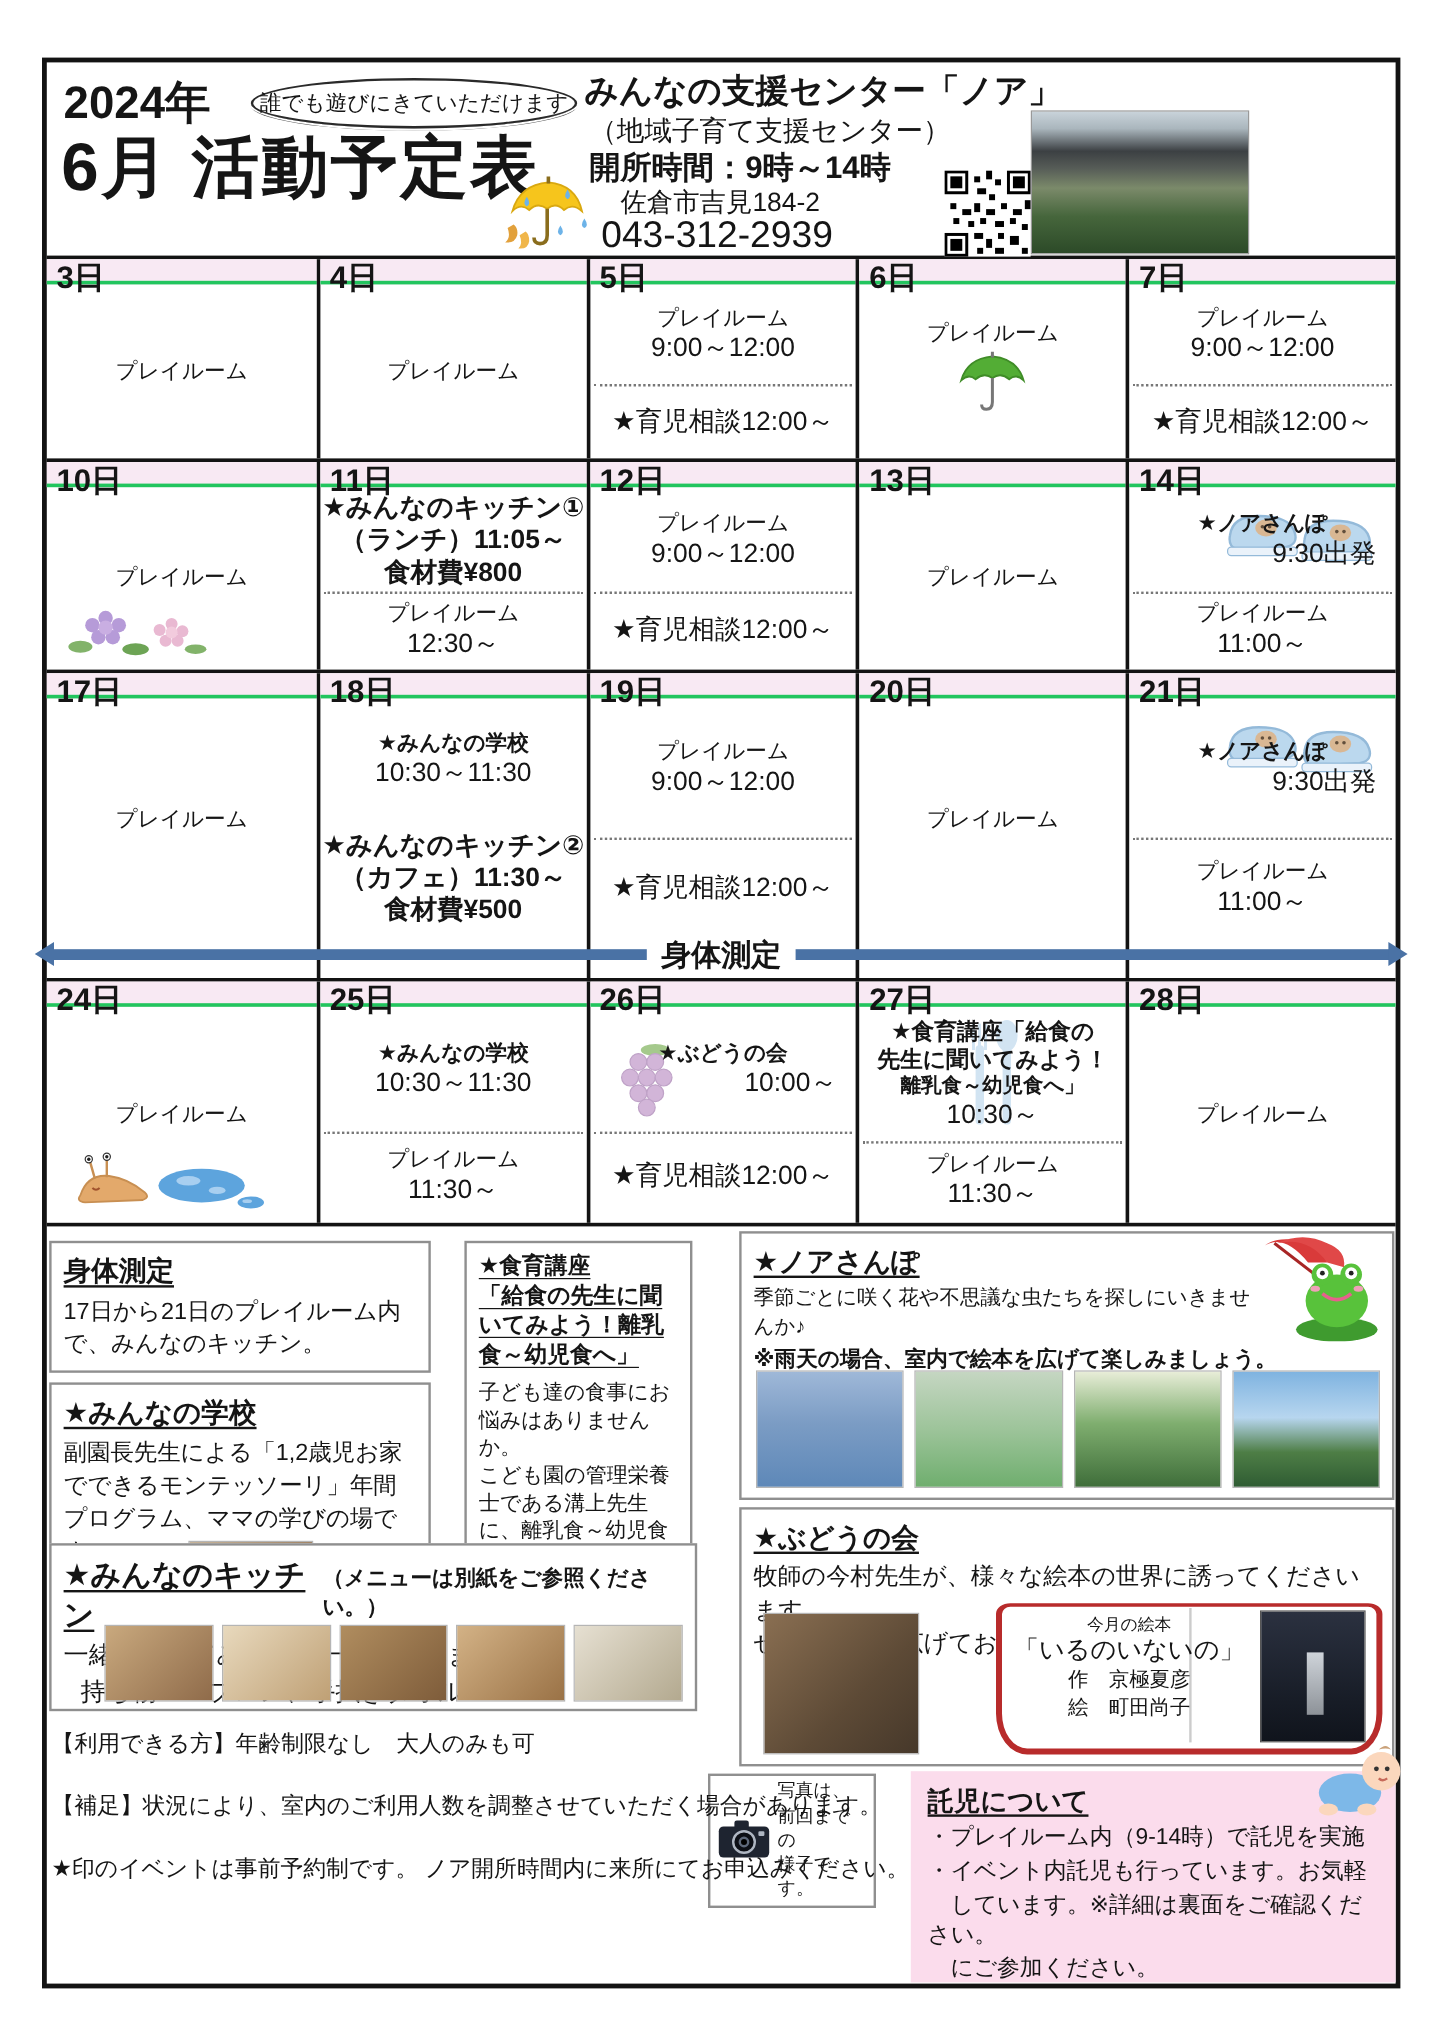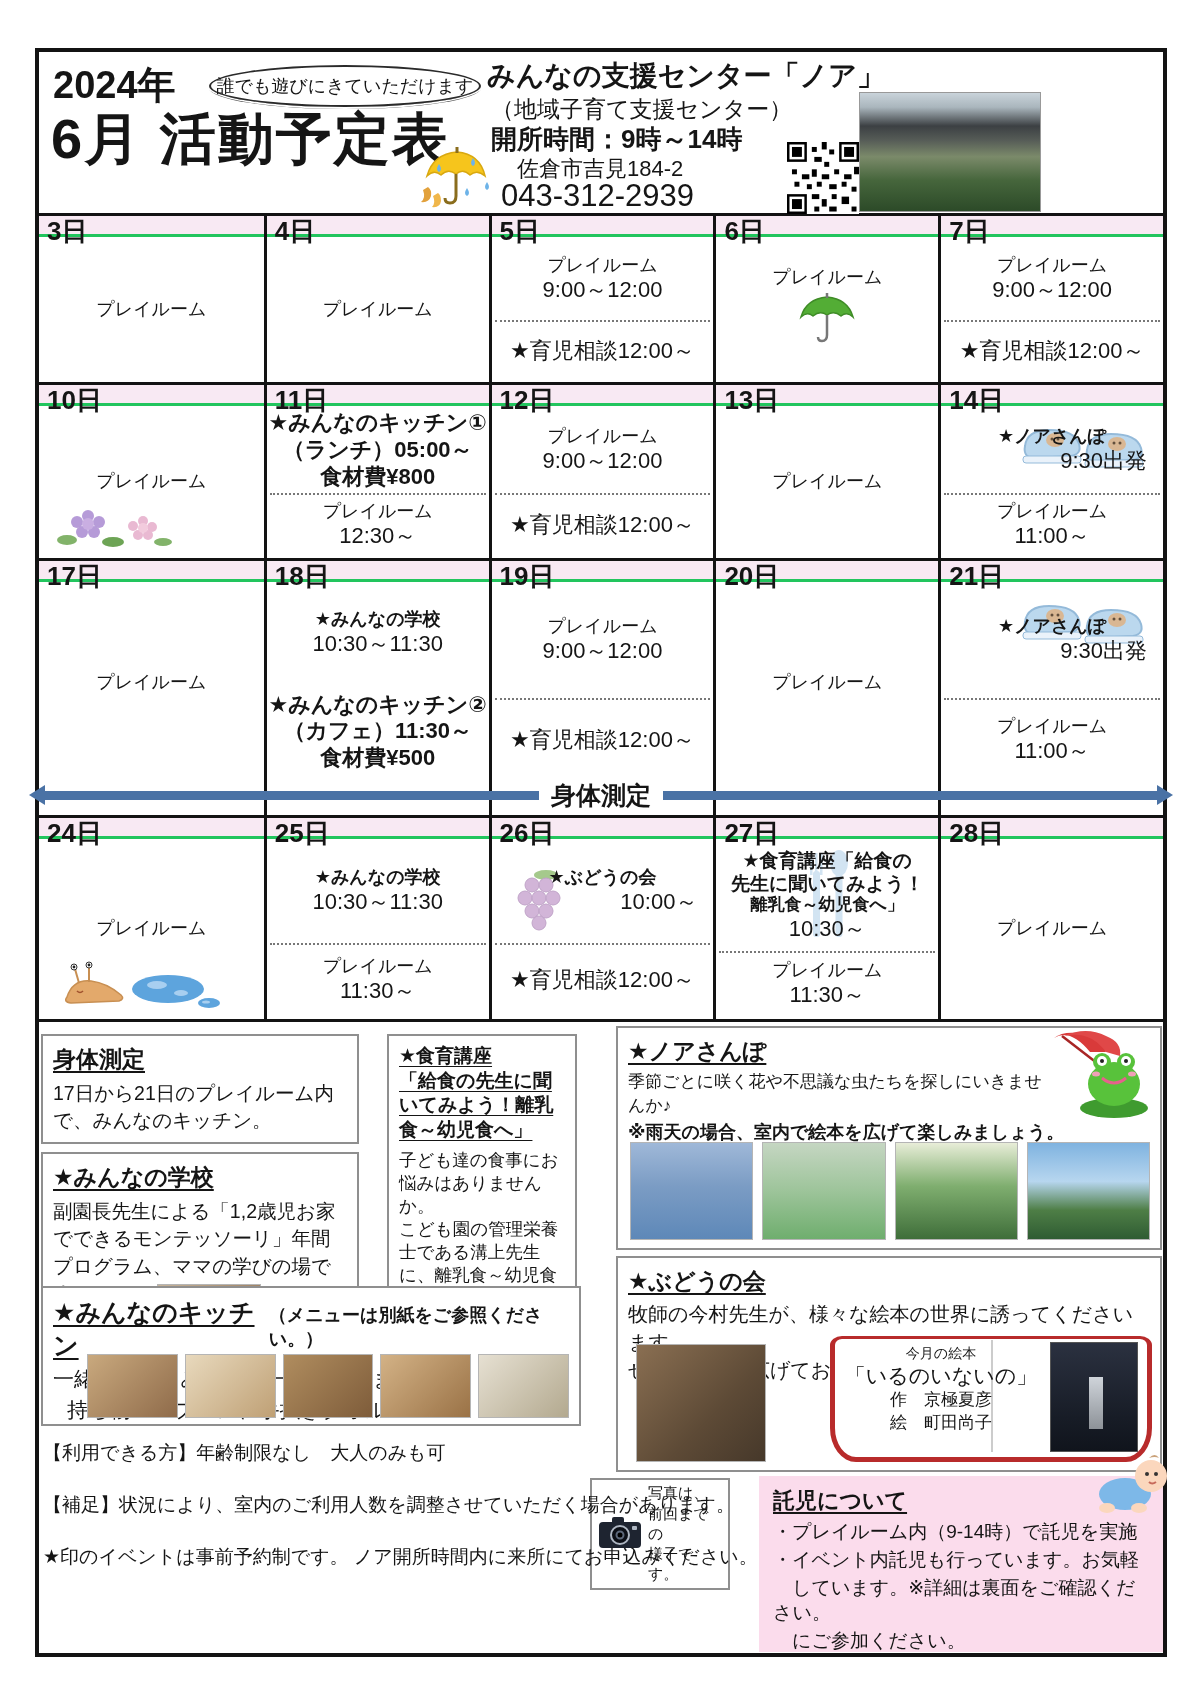--- a/index.html
+++ b/index.html
@@ -251,21 +251,21 @@
               <ellipse cx="58" cy="40" rx="11" ry="5" fill="#6da455"></ellipse>
               <ellipse cx="108" cy="40" rx="9" ry="4" fill="#82b36a"></ellipse>
             </svg></span>
       </div>
     </div>
     <div class="cell">
       <div class="dbar">11日</div>
       <div class="dbody">
         <div class="blk top">
             <div class="ln b">★みんなのキッチン①</div>
-            <div class="ln b">（ランチ）05:00～</div>
+            <div class="ln b">（ランチ）11:05～</div>
             <div class="ln b">食材費¥800</div>
           </div>
         <div class="dot"></div>
         <div class="blk">
             <div class="ln big">プレイルーム</div>
             <div class="ln">12:30～</div>
           </div>
       </div>
     </div>
     <div class="cell">

